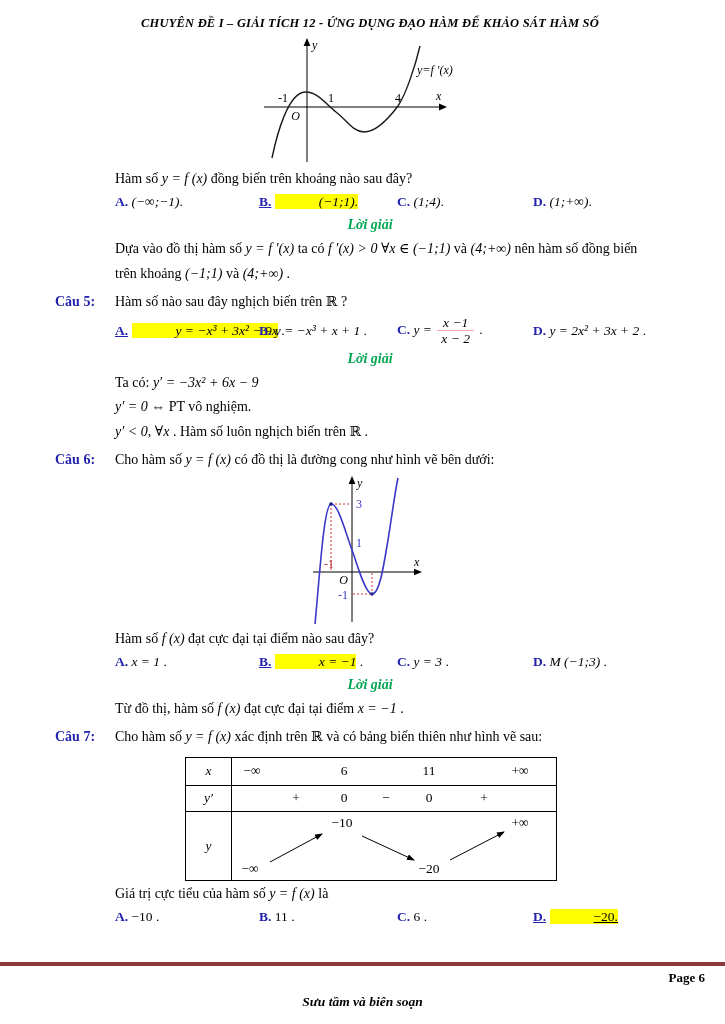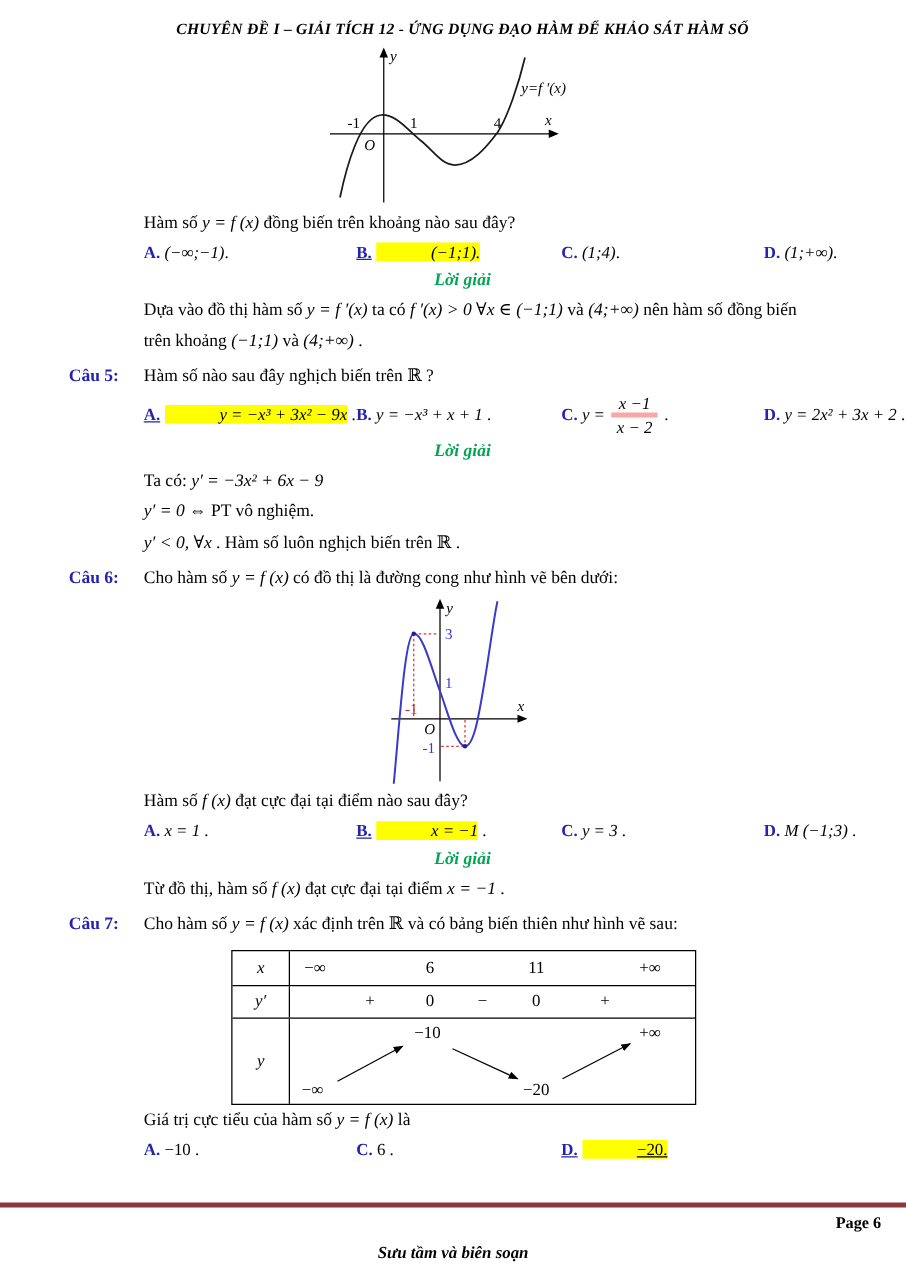--- a/index.html
+++ b/index.html
@@ -12,37 +12,37 @@
   }
   .doc { position: relative; width: 725px; height: 1024px; padding: 16px 40px 0 55px; }
   .doc-header { text-align: center; font-weight: bold; font-style: italic; font-size: 12.5px; letter-spacing: .2px; }
   .math { font-style: italic; }
   .hl { background: var(--highlight_yellow, #ffff00); padding-left: 44px; }
   .u { text-decoration: underline; }
   .line { line-height: 1.6; margin-top: 2px; }
   .indent { margin-left: 60px; }
   .qrow { display: flex; align-items: flex-start; margin-top: 6px; line-height: 1.6; }
   .qnum { flex: 0 0 60px; color: var(--accent_blue, #2323ad); font-weight: bold; }
-  .options { margin-left: 60px; margin-top: 1px; display: grid; grid-template-columns: 144px 138px 136px auto; align-items: center; line-height: 1.6; font-size: 13.5px; gap: 26px; }
+  .options { margin-left: 60px; margin-top: 1px; display: grid; grid-template-columns: 144px 138px 136px auto; align-items: center; line-height: 1.6; font-size: 13.5px; }
   .opt { white-space: nowrap; }
   .opt-letter { color: var(--accent_blue, #2323ad); font-weight: bold; }
   .loigiai { text-align: center; color: var(--solution_green, #00a651); font-weight: bold; font-style: italic; line-height: 1.6; margin-top: 1px; }
   .fig svg { display: block; }
   .fig1 { margin: 3px 0 0 195px; }
   .fig2 { margin: 2px 0 0 250px; }
   .axis { stroke: #000; stroke-width: 1; }
   .curve1 { stroke: var(--curve_black, #1a1a1a); stroke-width: 1.4; fill: none; }
   .curve2 { stroke: var(--curve_blue, #3a3ac8); stroke-width: 1.6; fill: none; }
   .dotted { stroke: var(--dotted_red, #e03030); stroke-width: 1; stroke-dasharray: 2 2; fill: none; }
   .glbl { font-family: "Liberation Serif", "DejaVu Serif", serif; font-size: 12px; fill: #000; }
   .gituc { font-style: italic; }
   .gblue { fill: var(--curve_blue, #3a3ac8); }
   .gred { fill: #b03030; }
   .frac { display: inline-flex; flex-direction: column; vertical-align: middle; text-align: center; font-style: italic; line-height: 1.15; margin: 0 2px; }
-  .frac .num { border-bottom: 4px solid #fca5a5; padding: 0 4px; }
+  .frac .num { border-bottom: 1px solid #fca5a5; padding: 0 4px; }
   .frac .den { padding: 0 4px; }
   
   .bbt { margin: 8px 0 0 130px; width: 372px; border: 1px solid #000; font-size: 13.5px; }
   .bbt-row { display: flex; border-bottom: 1px solid #000; }
   .bbt-row:last-child { border-bottom: none; }
   .bbt-label { width: 46px; border-right: 1px solid #000; display: flex; align-items: center; justify-content: center; font-style: italic; }
   .bbt-vals { position: relative; flex: 1; }
   .tv { position: absolute; top: 50%; transform: translate(-50%, -50%); white-space: nowrap; }
   .tt { top: 3px; transform: translateX(-50%); }
   .tb { top: auto; bottom: 3px; transform: translateX(-50%); }
@@ -192,20 +192,21 @@
           <span class="tv tt" style="left:288px">+∞</span>
           <span class="tv tb" style="left:18px">−∞</span>
           <span class="tv tb" style="left:197px">−20</span>
         </div>
       </div>
     </div>
 
     <p class="line indent"><span>Giá trị cực tiểu của hàm số </span><span class="math">y = f (x)</span><span> là</span></p>
     <div class="options">
         <div class="opt"><span class="opt-letter">A.</span>&nbsp;<span>−10</span><span> .</span></div>
+        <div class="opt"><span class="opt-letter">B.</span>&nbsp;<span>11</span><span> .</span></div>
         <div class="opt"><span class="opt-letter">C.</span>&nbsp;<span>6</span><span> .</span></div>
         <div class="opt"><span class="opt-letter u">D.</span>&nbsp;<span class="hl u">−20.</span></div>
       </div>
   </section>
 
   <footer class="footer">
     <div class="footer-rule"></div>
     <div class="page-num">Page 6</div>
     <div class="credit">Sưu tầm và biên soạn</div>
   </footer>

